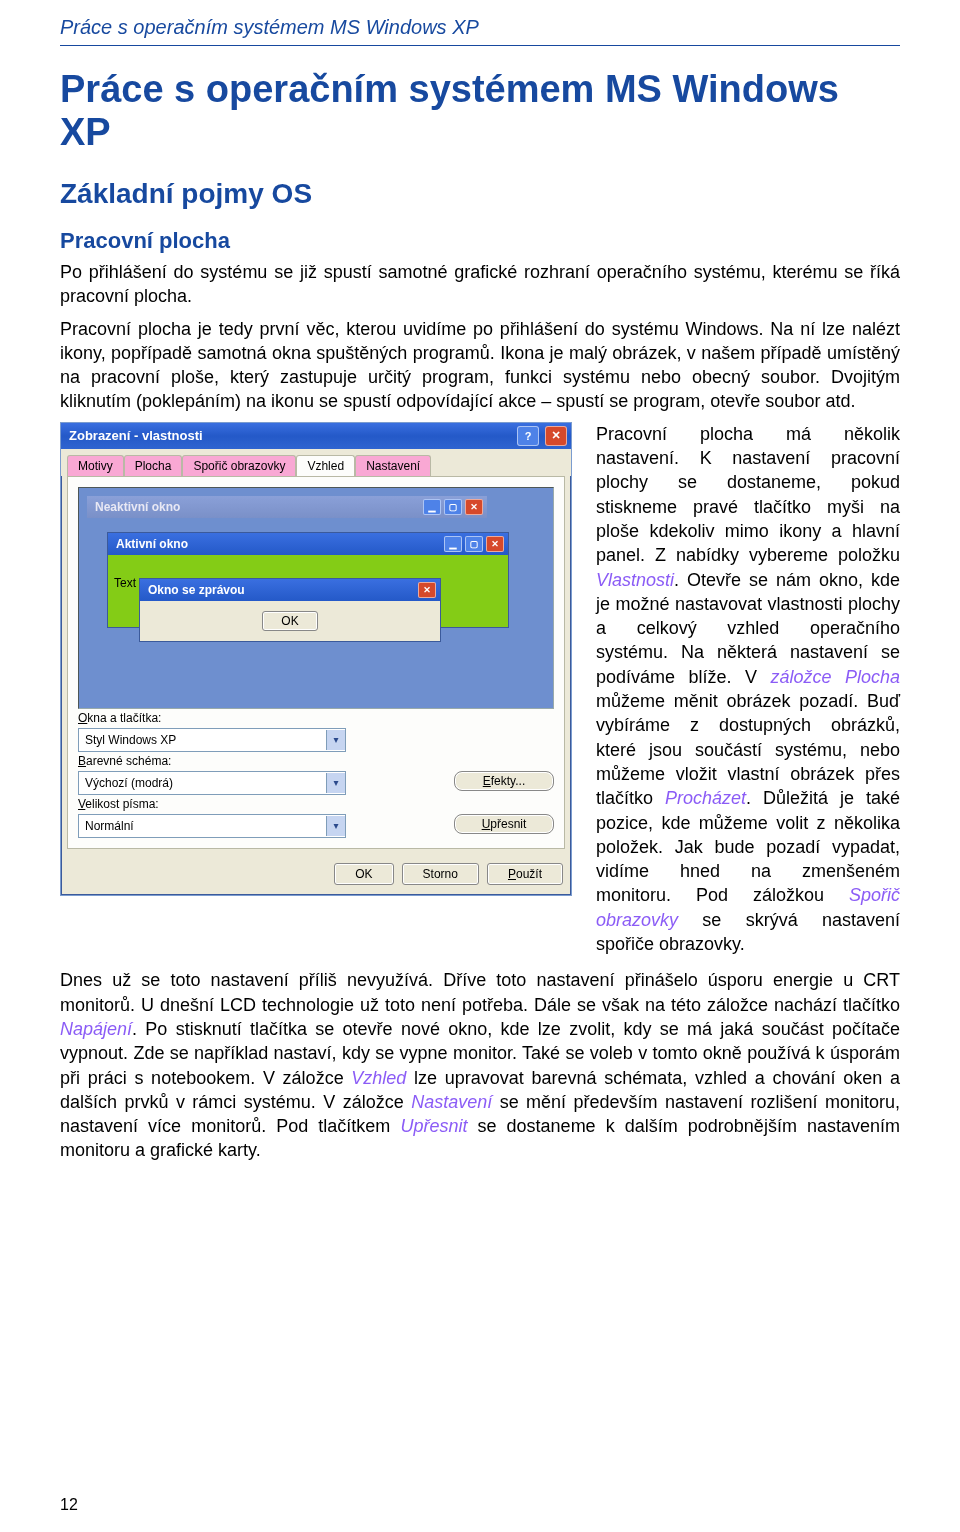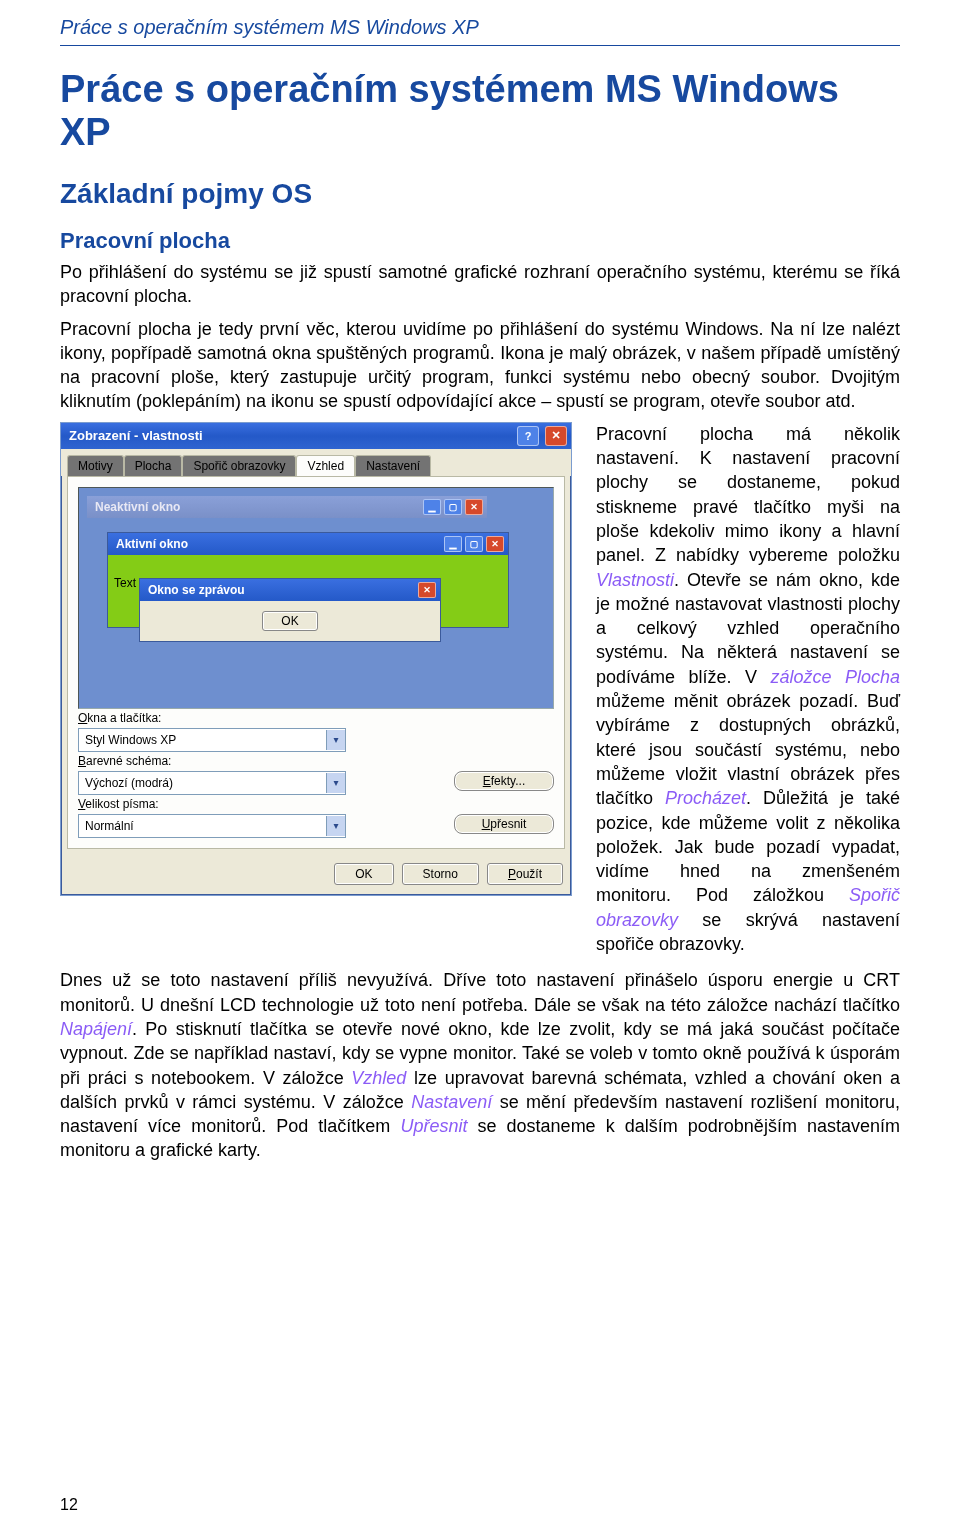--- a/index.html
+++ b/index.html
@@ -17,21 +17,21 @@
   .i{font-style:italic;color:#8b5cf6;}
 
   
   .xp-dialog{width:510px;background:#ece9d8;border:1px solid #7b9ccf;box-shadow:0 0 0 1px #3b5a9b inset;font-family:Tahoma,Arial,sans-serif;font-size:12px;}
   .xp-titlebar{height:26px;background:linear-gradient(180deg,#3a6fe0 0%,#2459c8 50%,#2f64d0 100%);color:#fff;font-weight:700;display:flex;align-items:center;padding:0 4px 0 8px;gap:6px;font-size:13px;}
   .xp-title-text{flex:1;white-space:nowrap;overflow:hidden;}
   .xp-winbtn{width:20px;height:18px;border:1px solid #fff8;border-radius:3px;display:flex;align-items:center;justify-content:center;color:#fff;font-size:11px;font-weight:700;}
   .xp-help{background:#4e82e8;}
   .xp-close{background:#d6492b;}
   .xp-tabs{display:flex;gap:0;padding:6px 6px 0 6px;background:#ece9d8;}
-  .xp-tab{background:#737373;border:1px solid #b9b9a5;border-bottom:none;border-top-left-radius:3px;border-top-right-radius:3px;padding:3px 10px;font-size:12px;color:#000;}
+  .xp-tab{background:#f9a8d4;border:1px solid #b9b9a5;border-bottom:none;border-top-left-radius:3px;border-top-right-radius:3px;padding:3px 10px;font-size:12px;color:#000;}
   .xp-tab.active{background:#fdfdfb;font-weight:400;}
   .xp-tabbody{border:1px solid #b9b9a5;margin:0 6px 6px 6px;background:#fdfdfb;padding:10px;}
   .preview-area{background:#6e8fcf;height:220px;border:1px inset #9aa;position:relative;overflow:hidden;}
   .win-inactive{position:absolute;top:8px;left:8px;width:400px;}
   .win-active{position:absolute;top:44px;left:28px;width:400px;background:#fff;border:1px solid #3b5a9b;}
   .win-msg{position:absolute;top:90px;left:60px;width:300px;background:#ece9d8;border:1px solid #3b5a9b;}
   .mini-title{height:22px;background:linear-gradient(180deg,#3a6fe0,#2459c8);color:#fff;font-weight:700;font-size:12px;display:flex;align-items:center;padding:0 4px 0 8px;gap:3px;}
   .mini-title.inactive{background:linear-gradient(180deg,#8aa0d8,#7a90c8);color:#e8e8f4;align-items:center;}
   .mini-title .spacer{flex:1;}
   .mini-btn{width:16px;height:14px;border:1px solid #fff8;border-radius:2px;display:flex;align-items:center;justify-content:center;font-size:9px;color:#fff;}

